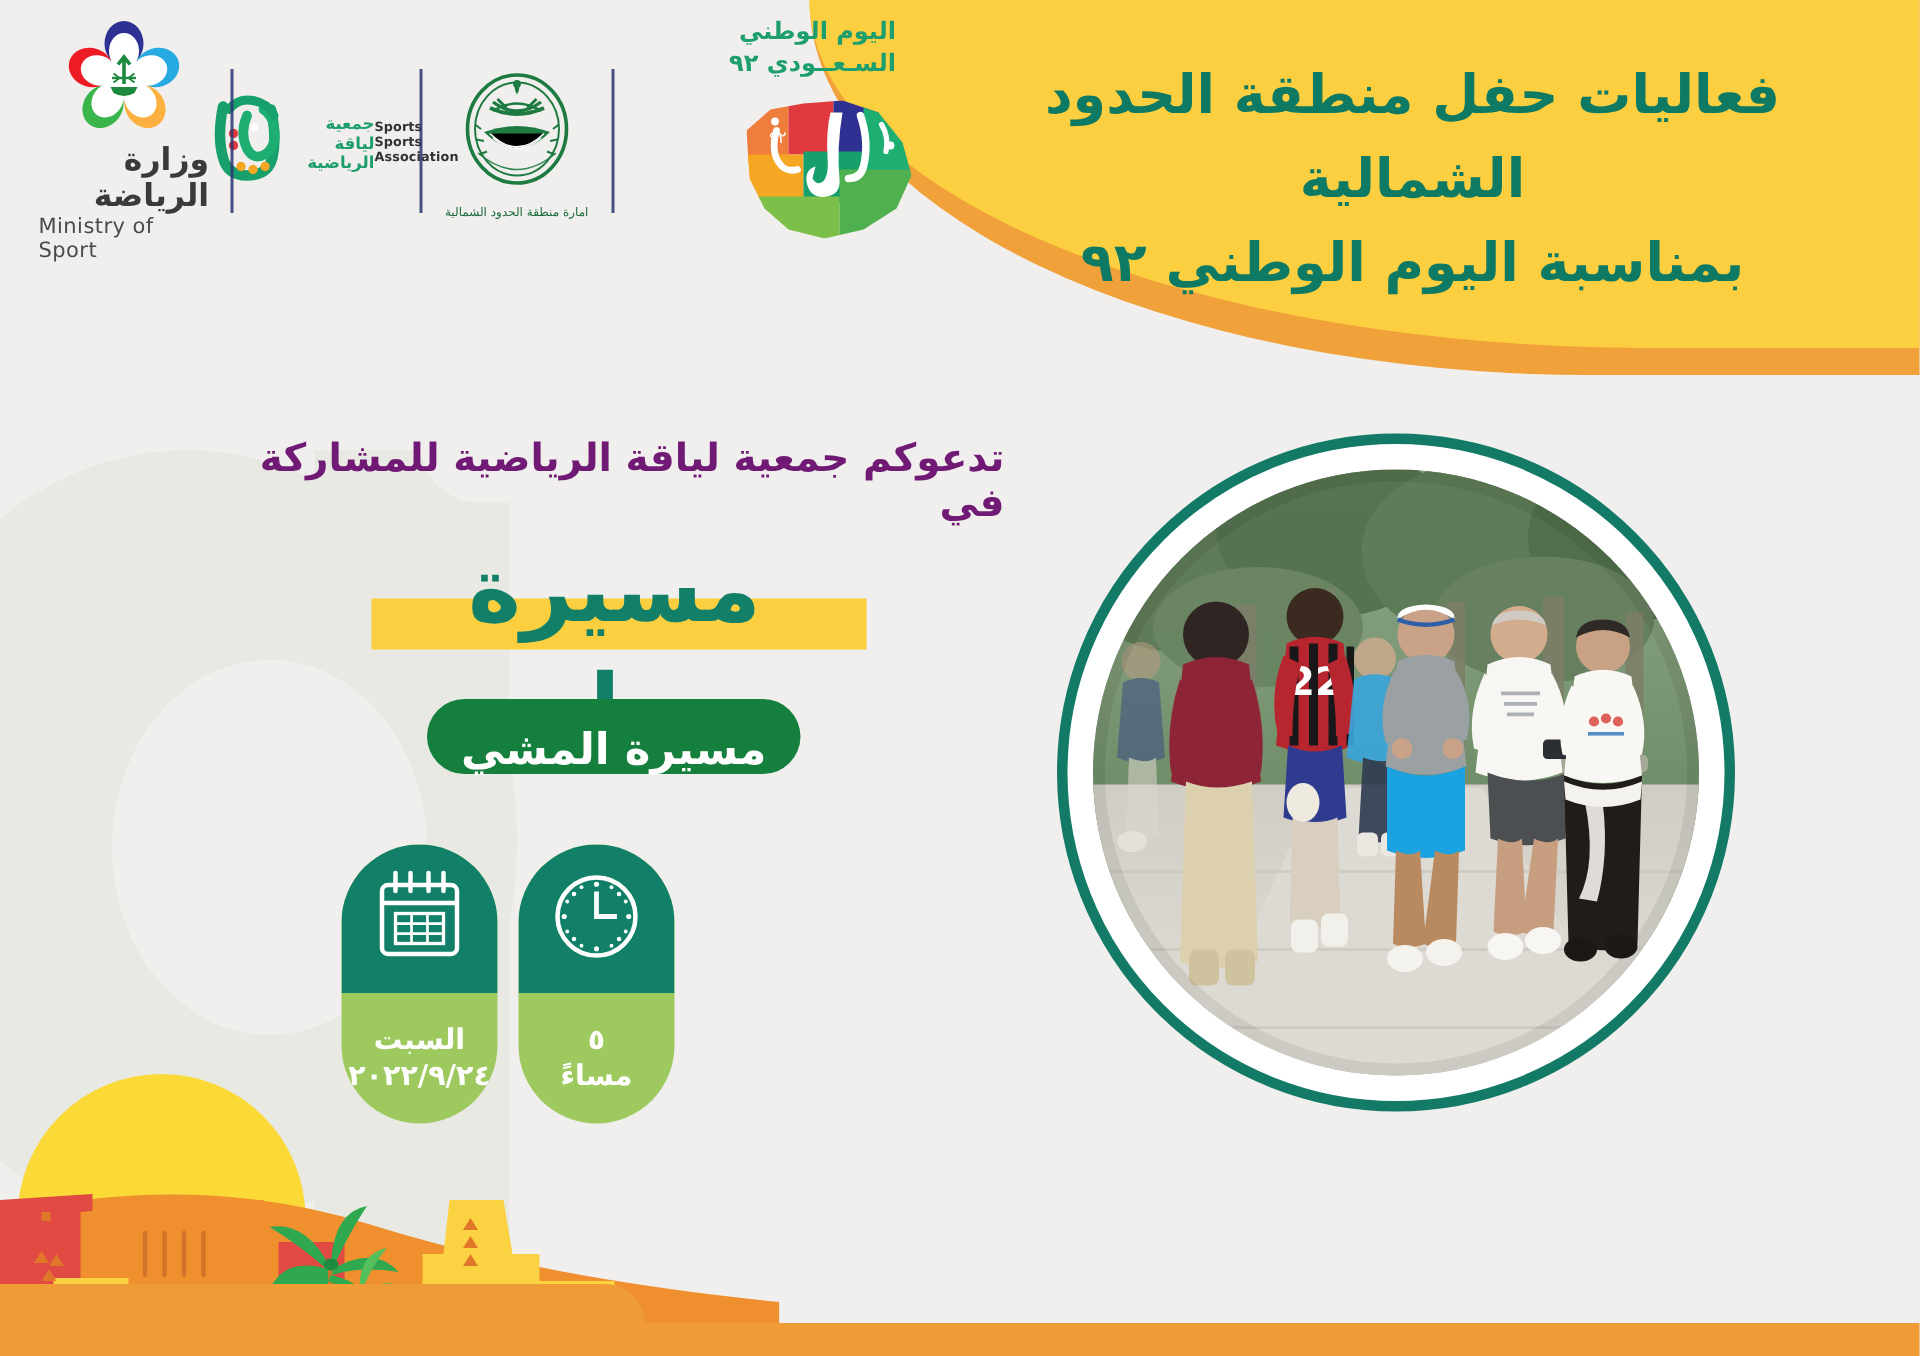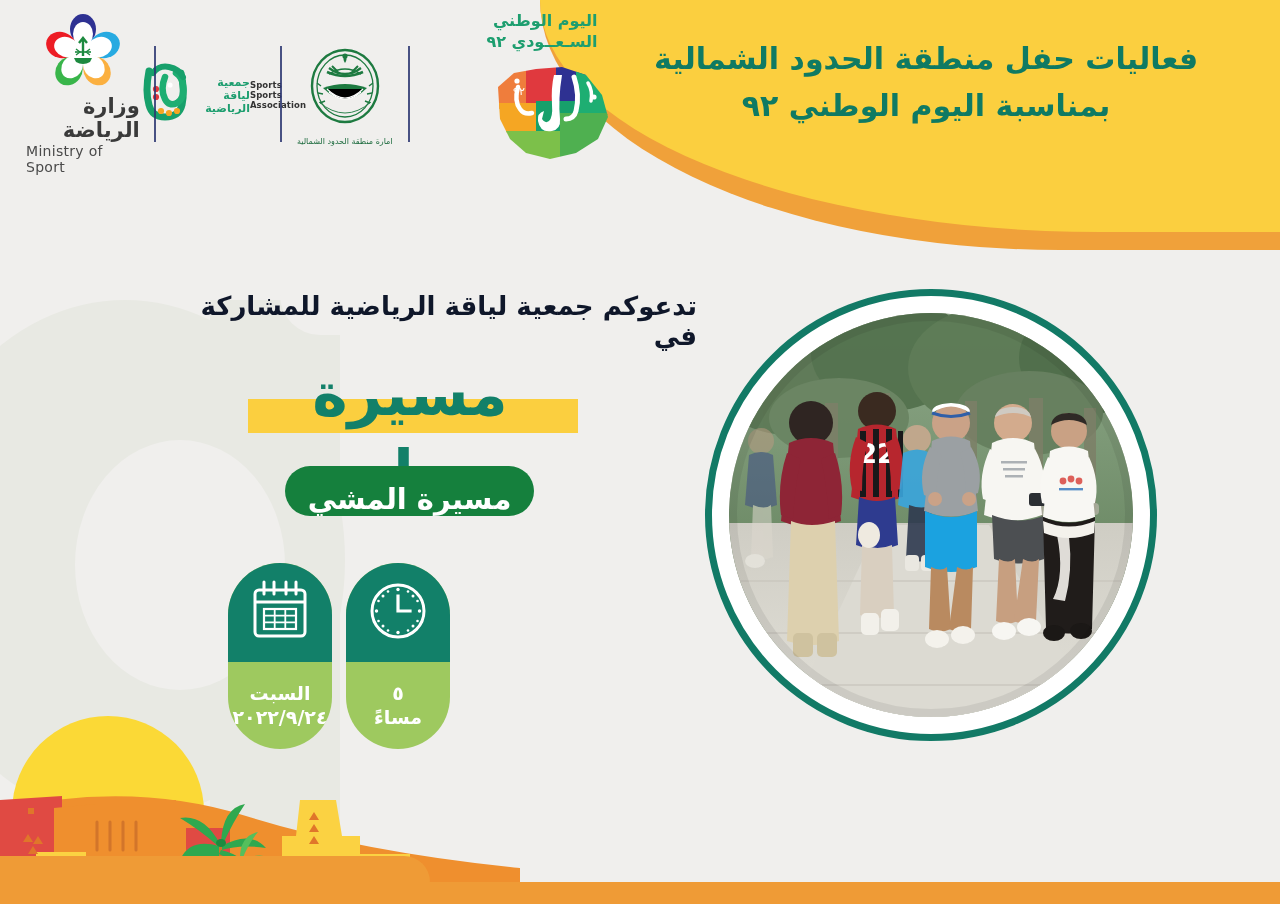--- a/index.html
+++ b/index.html
@@ -37,24 +37,24 @@
     position:absolute;right:0;top:0;width:740px;height:250px;
     background:#f0a13a;
     border-bottom-left-radius:520px 250px;
   }
   .hdr-yellow{
     position:absolute;right:0;top:0;width:740px;height:232px;
     background:#fbcf3f;
     border-bottom-left-radius:560px 232px;
   }
   .hdr-title{
-    position:absolute;right:44px;top:36px;width:620px;
+    position:absolute;right:28px;top:36px;width:620px;
     text-align:center;
     color:#0f7a63;
-    font-size:30px;font-weight:bold;line-height:1.55;
+    font-size:36px;font-weight:bold;line-height:1.55;
     direction:rtl;
     letter-spacing:0.2px;
   }
 
   
   .logos{
     position:absolute;left:0;top:24px;width:620px;height:140px;
     display:flex;flex-direction:row;align-items:center;
     direction:ltr;
   }
@@ -74,23 +74,23 @@
   
   .seal-wrap{width:104px;display:flex;flex-direction:column;align-items:center;}
   .seal-ar{font-size:8px;color:#1d6b3e;direction:rtl;margin-top:1px;}
 
   
   .nd-wrap{display:flex;flex-direction:column;align-items:center;margin-left:46px;}
   .nd-text{direction:rtl;text-align:right;color:#1d9e6f;font-weight:bold;font-size:16px;line-height:1.3;margin-right:6px;}
 
   
   .invite{
-    position:absolute;right:583px;top:291px;width:540px;
+    position:absolute;right:610px;top:291px;width:540px;
     text-align:right;direction:rtl;
-    color:#0f172a;font-size:26px;font-weight:600;
+    color:#701a75;font-size:26px;font-weight:600;
   }
   .bigtitle-wrap{
     position:absolute;right:690px;top:355px;width:460px;height:86px;
     direction:rtl;text-align:center;
   }
   .bigtitle-hl{
     position:absolute;right:12px;bottom:8px;width:330px;height:34px;
     background:#fbcf3f;
   }
   .bigtitle{

